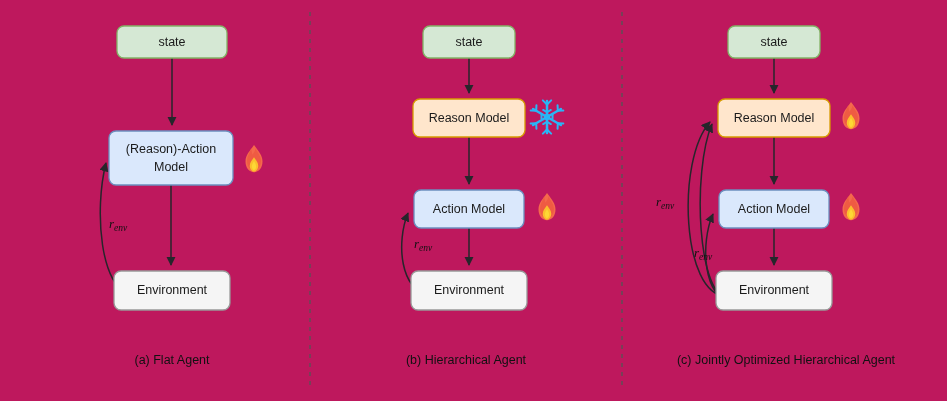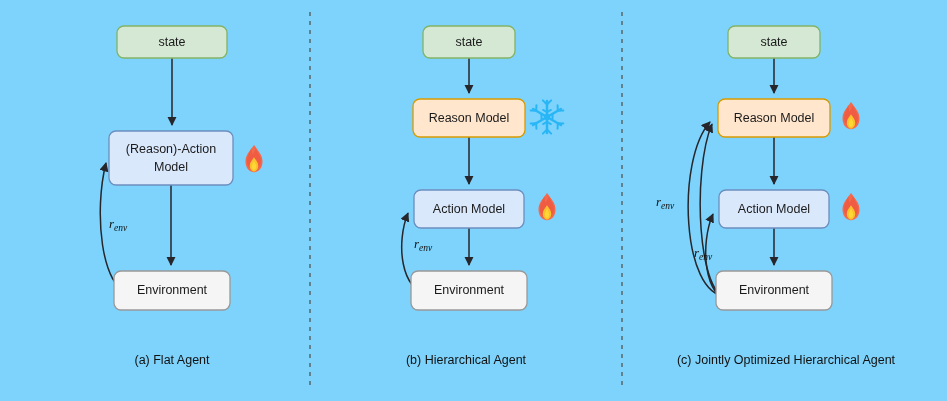--- a/index.html
+++ b/index.html
@@ -9,21 +9,21 @@
     background: #ffffff;
   }
   body {
     font-family: "Liberation Sans", sans-serif;
     color: #000000;
   }
   #figure {
     position: relative;
     width: 947px;
     height: 401px;
-    background: #7dd3fc;
+    background: #be185d;
     overflow: hidden;
     text-align: center;
   }
   #figure svg.layer {
     position: absolute;
     left: 0;
     top: 0;
     width: 947px;
     height: 401px;
   }

